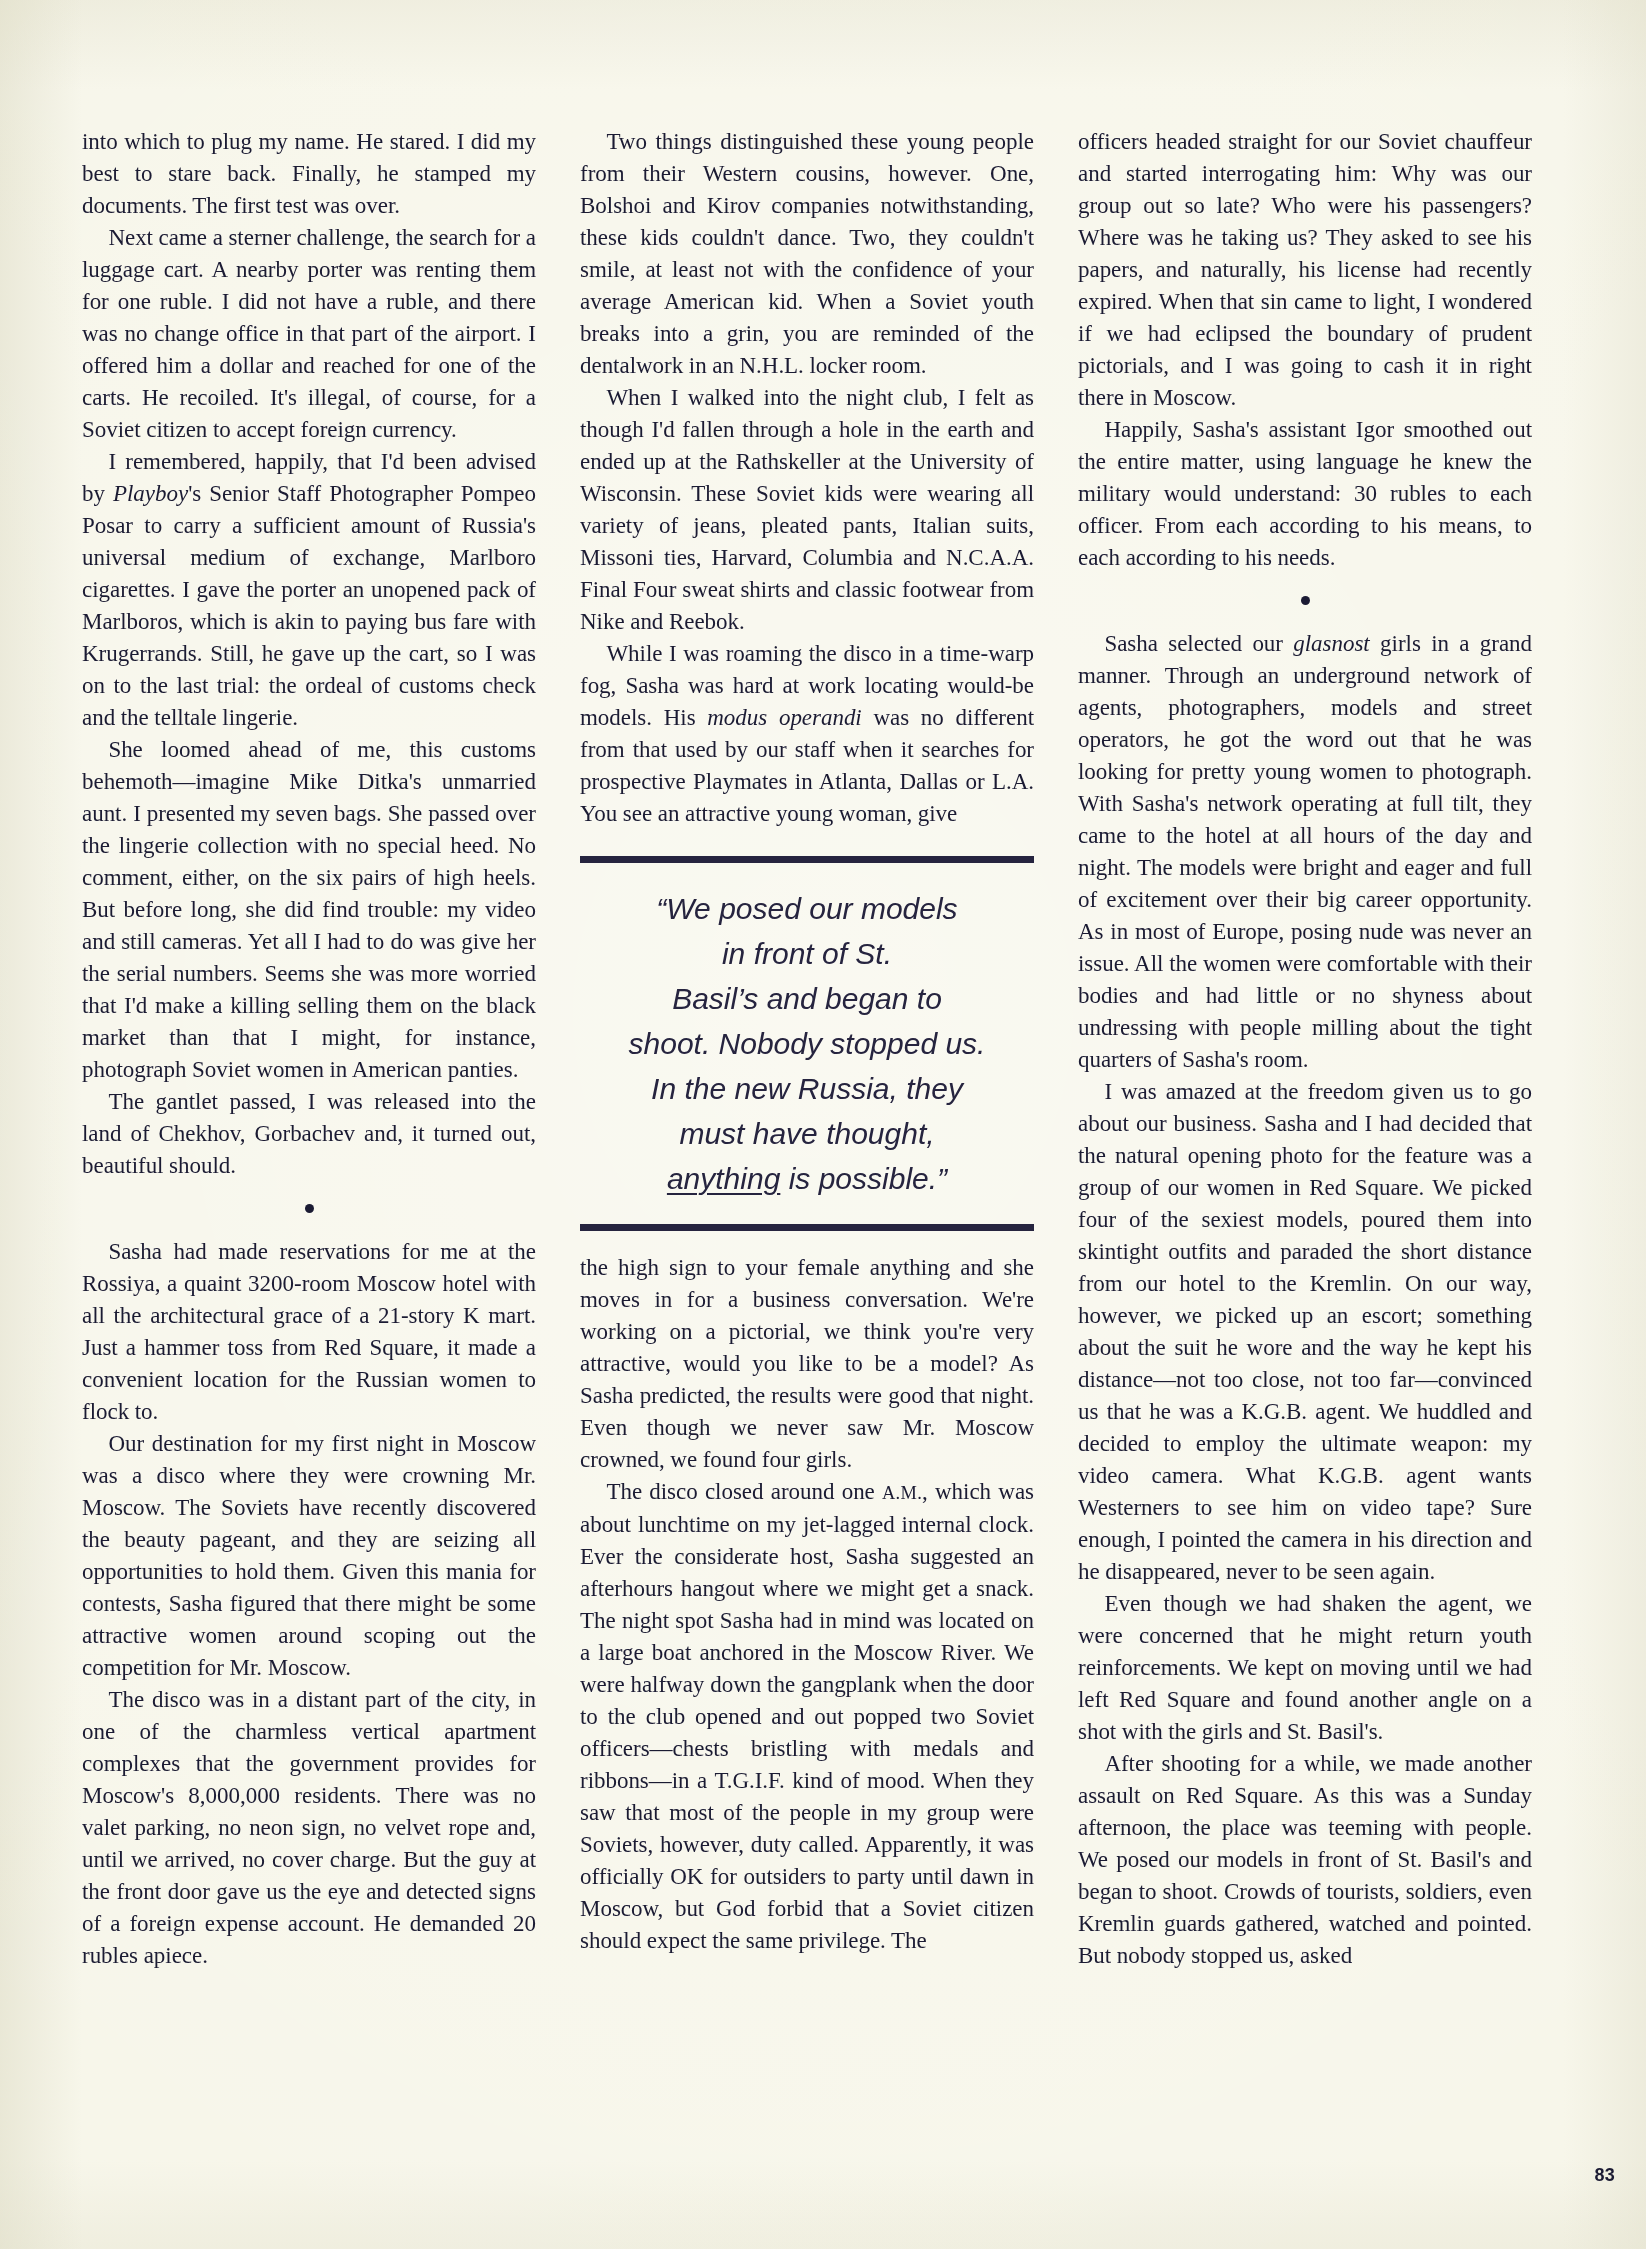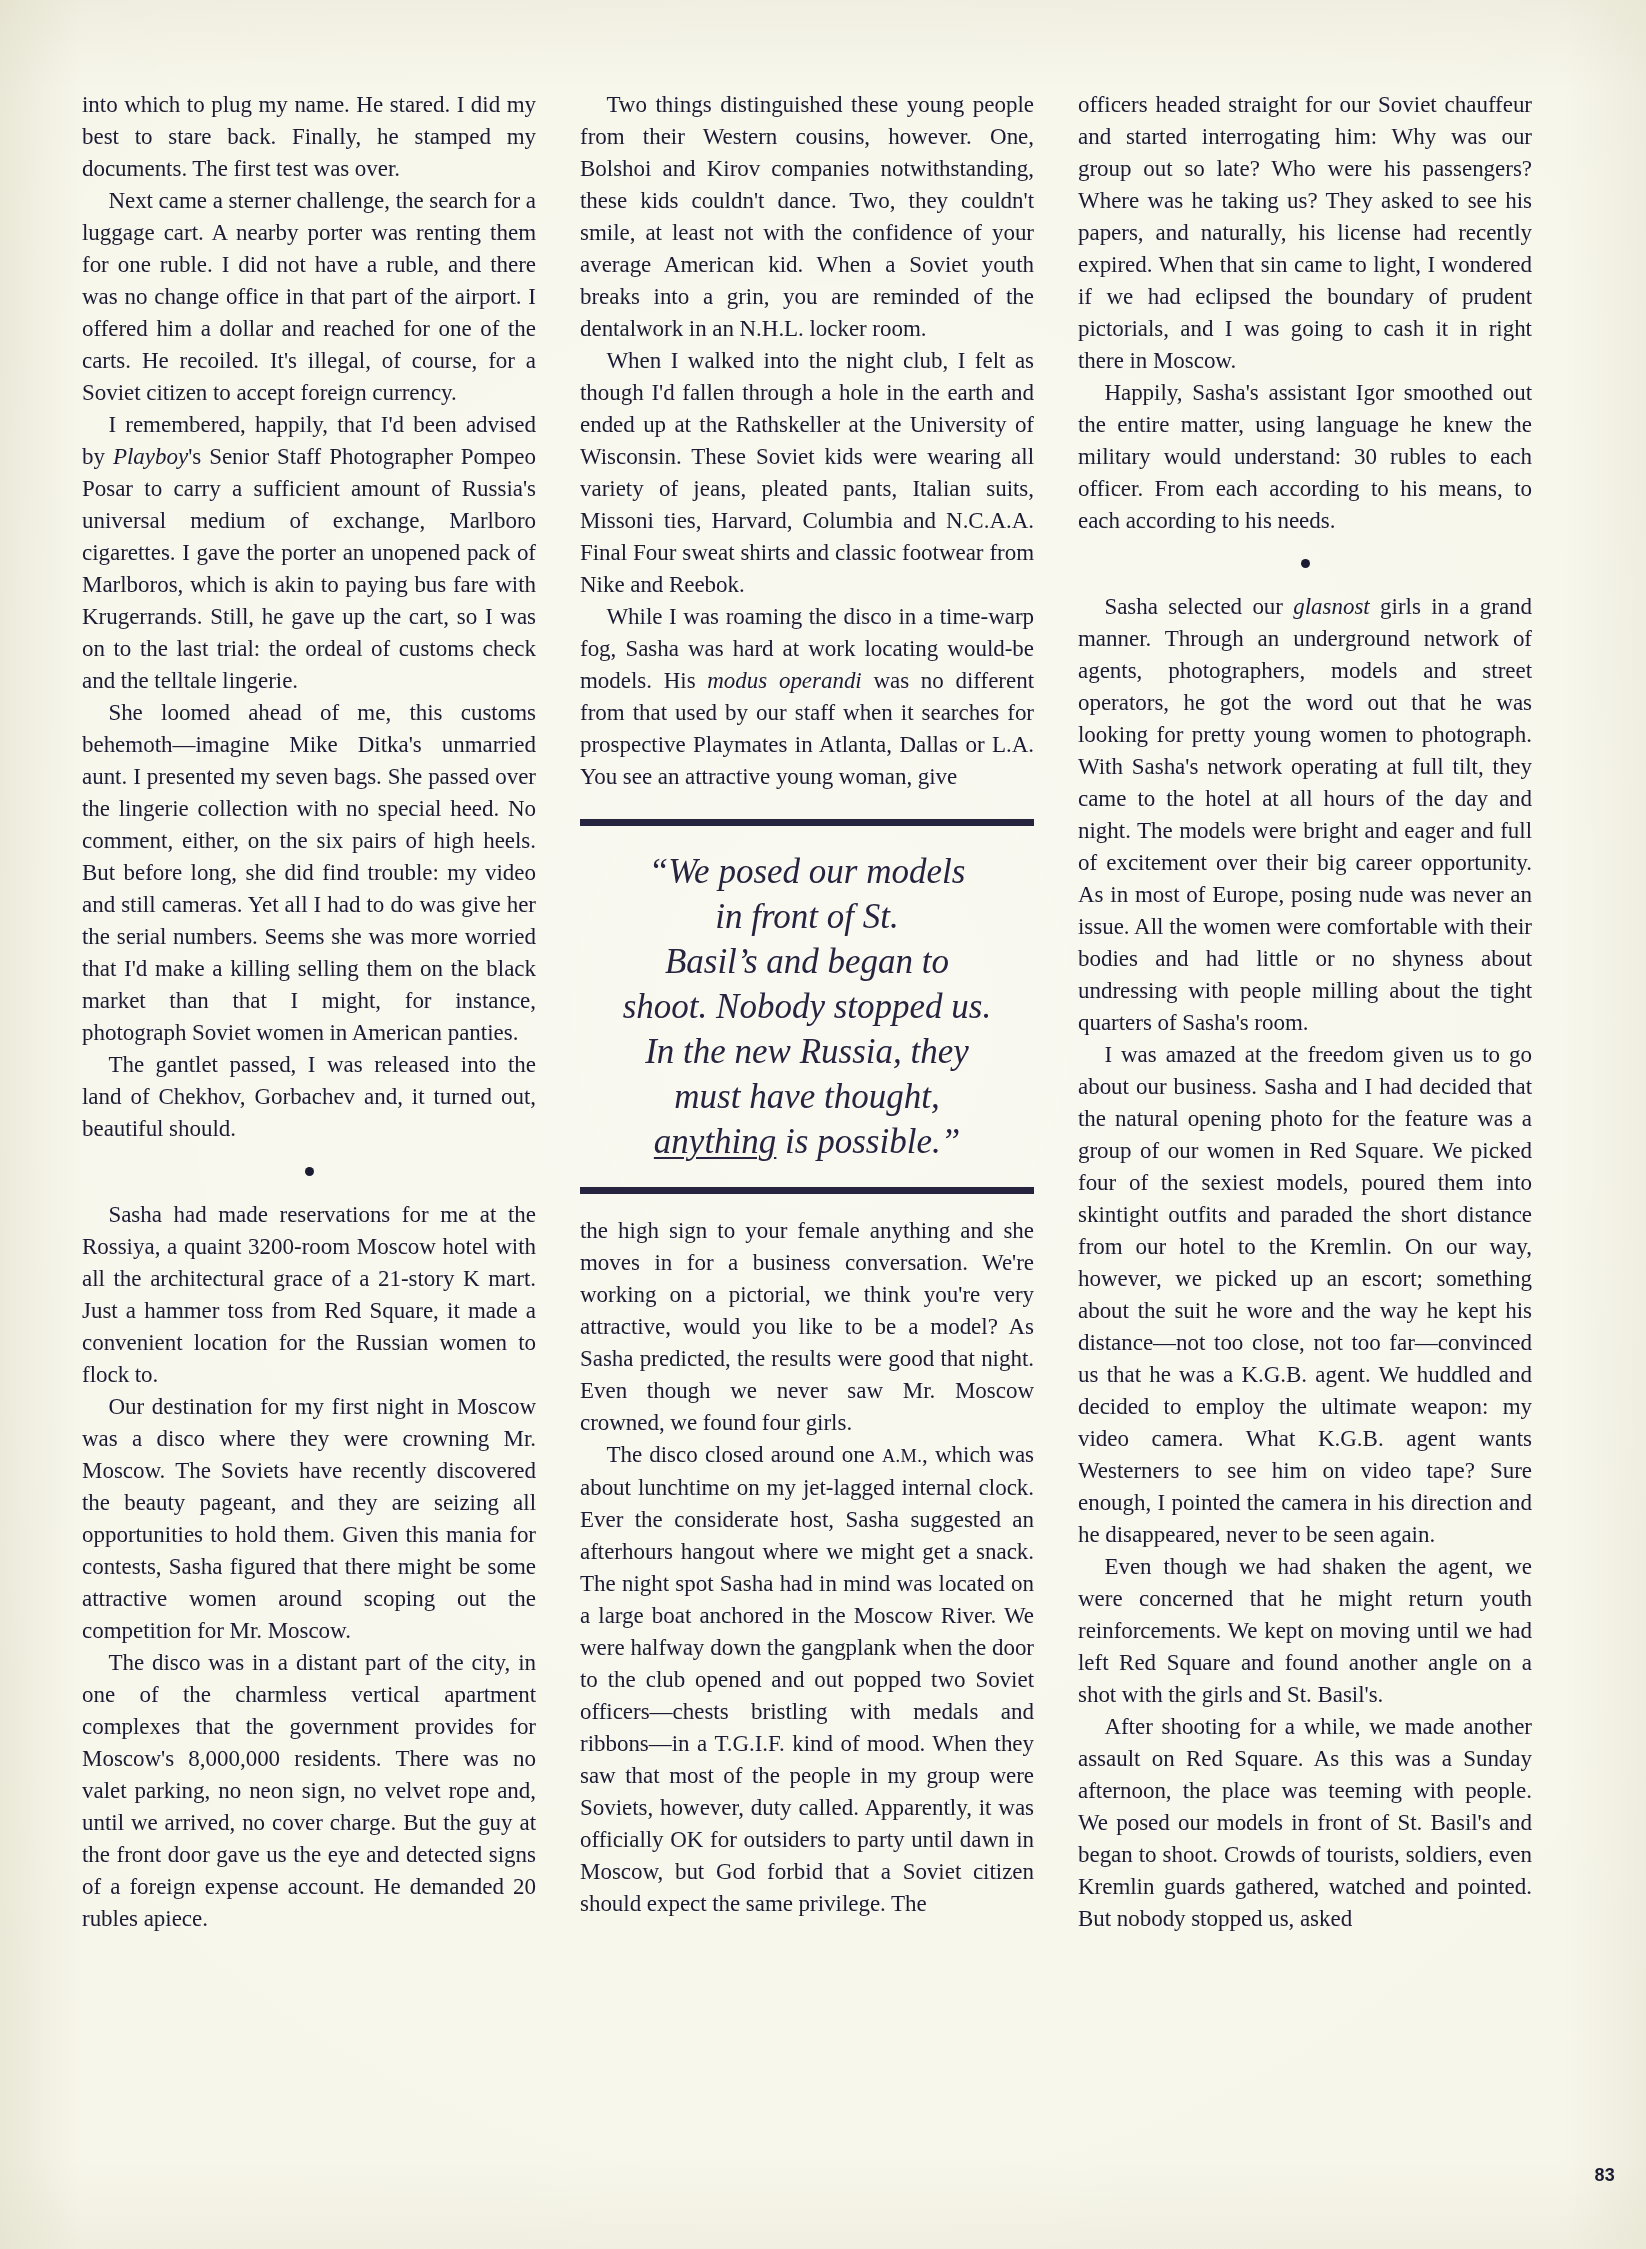--- a/index.html
+++ b/index.html
@@ -30,20 +30,21 @@
     left: 82px;
     top: 89px;
     width: 1453px;
     height: 2028px;
     display: flex;
     gap: 44px;
   }
   .col {
     width: 454px;
     flex: 0 0 454px;
+    margin-top: 37px;
   }
   p.body {
     margin: 0;
     font-family: "Liberation Serif", "DejaVu Serif", serif;
     font-size: 23px;
     line-height: 32px;
     color: #1b1b33;
     text-align: justify;
     text-indent: 26.4px;
     hyphens: manual;
@@ -75,23 +76,23 @@
     margin: 26.4px 0 21px 0;
     padding: 0;
   }
   .pq-rule {
     height: 6.3px;
     background: #26243f;
     width: 100%;
   }
   .pq-rule.bottom { margin-top: 2.8px; }
   .pq-text {
-    font-family: Liberation Serif, serif;
+    font-family: Liberation Sans, sans-serif;
     font-style: italic;
-    font-size: 35px;
+    font-size: 30px;
     line-height: 45px;
     color: #26243f;
     text-align: center;
     padding: 23px 5.6px 21px 5.6px;
     text-indent: 0;
     margin: 0;
   }
   .pq-text u {
     text-decoration: underline;
     text-underline-offset: 3.5px;

